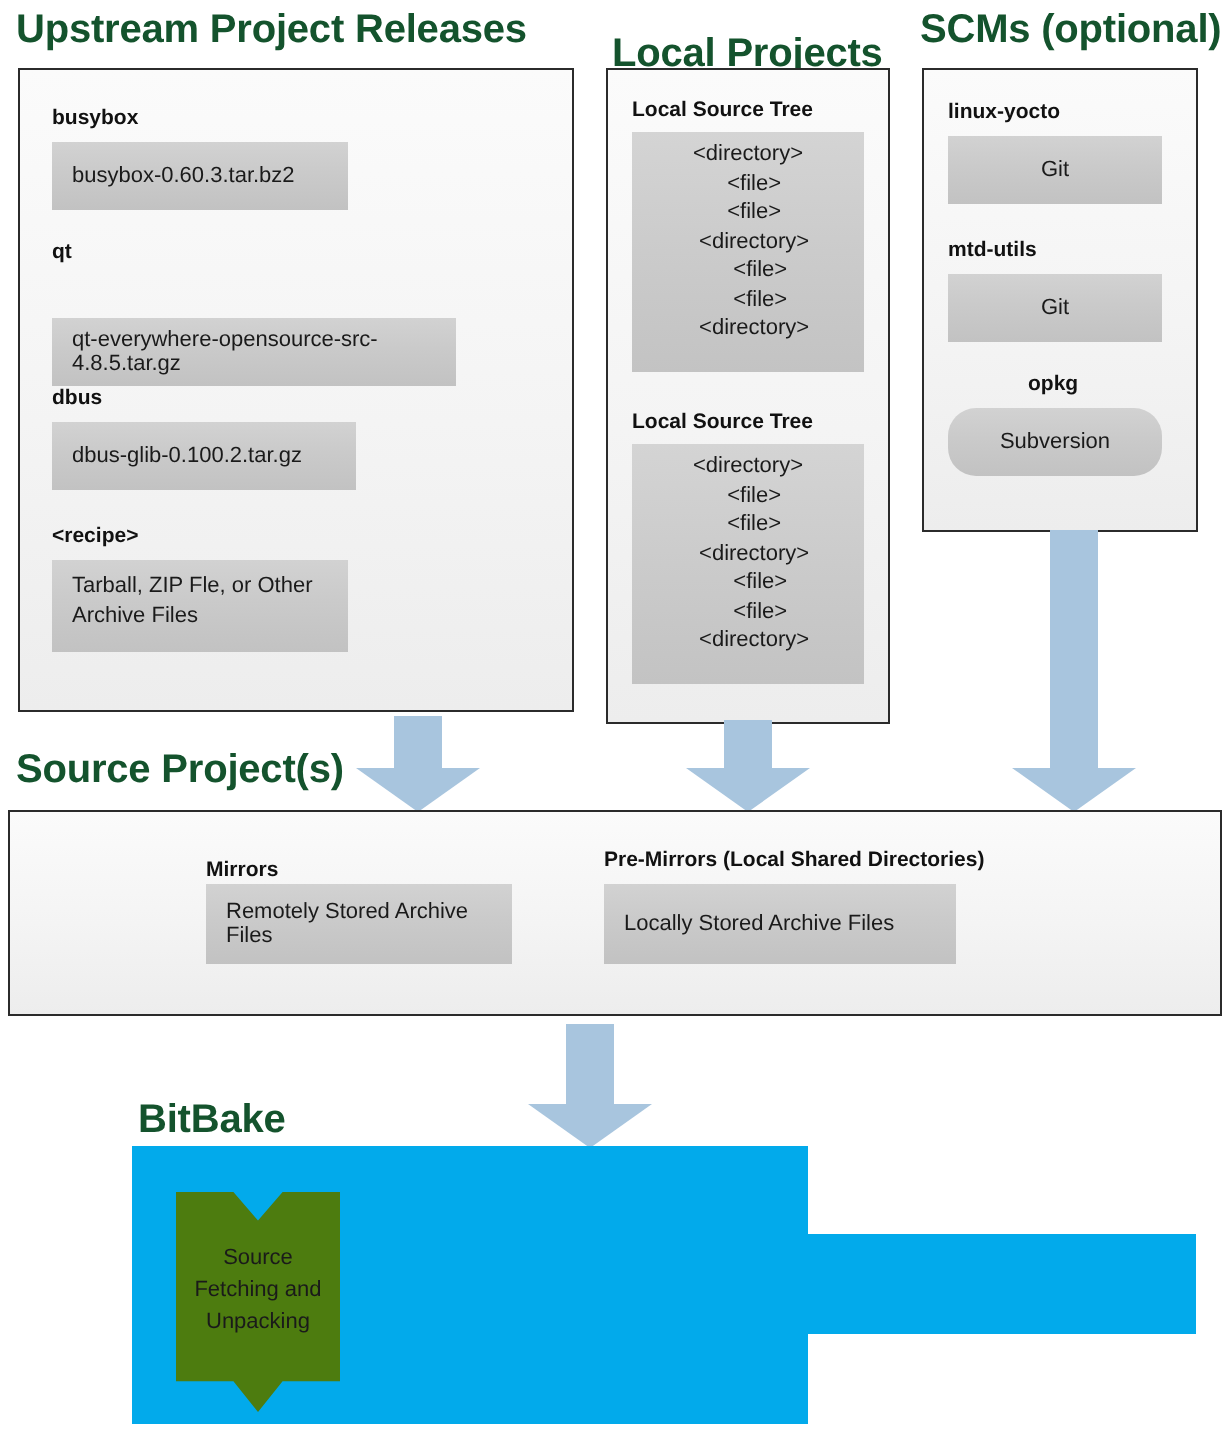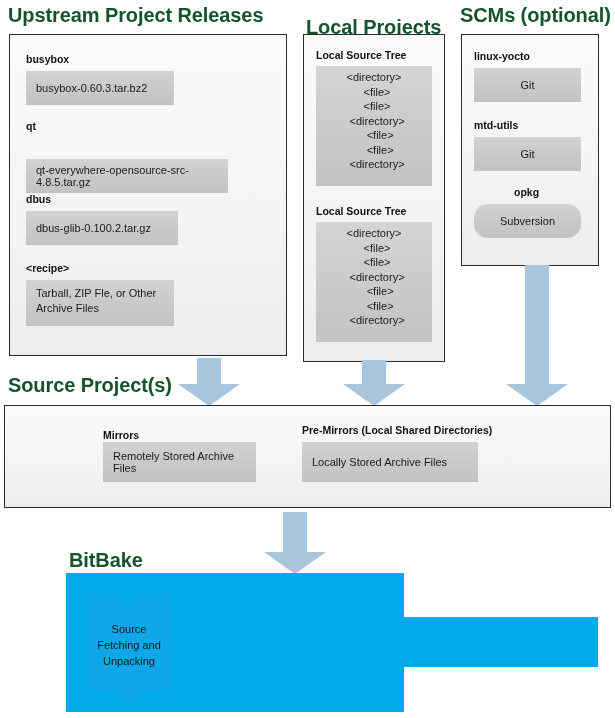--- a/index.html
+++ b/index.html
@@ -101,21 +101,21 @@
 
   
   .bb-block {
     position: absolute;
     background: #02aaeb;
   }
 
   
   .notch-box {
     position: absolute;
-    background: #0ea5e9;
+    background: #4d7c0f;
     -webkit-clip-path: polygon(0% 0%, 35% 0%, 50% 13%, 65% 0%, 100% 0%, 100% 86%, 65% 86%, 50% 100%, 35% 86%, 0% 86%);
     clip-path: polygon(0% 0%, 35% 0%, 50% 13%, 65% 0%, 100% 0%, 100% 86%, 65% 86%, 50% 100%, 35% 86%, 0% 86%);
     font-size: 11px;
     color: #1a1a1a;
     text-align: center;
     line-height: 1.45;
     box-sizing: border-box;
     padding-top: 26px;
   }
   .notch-box .nline { display: block; }

